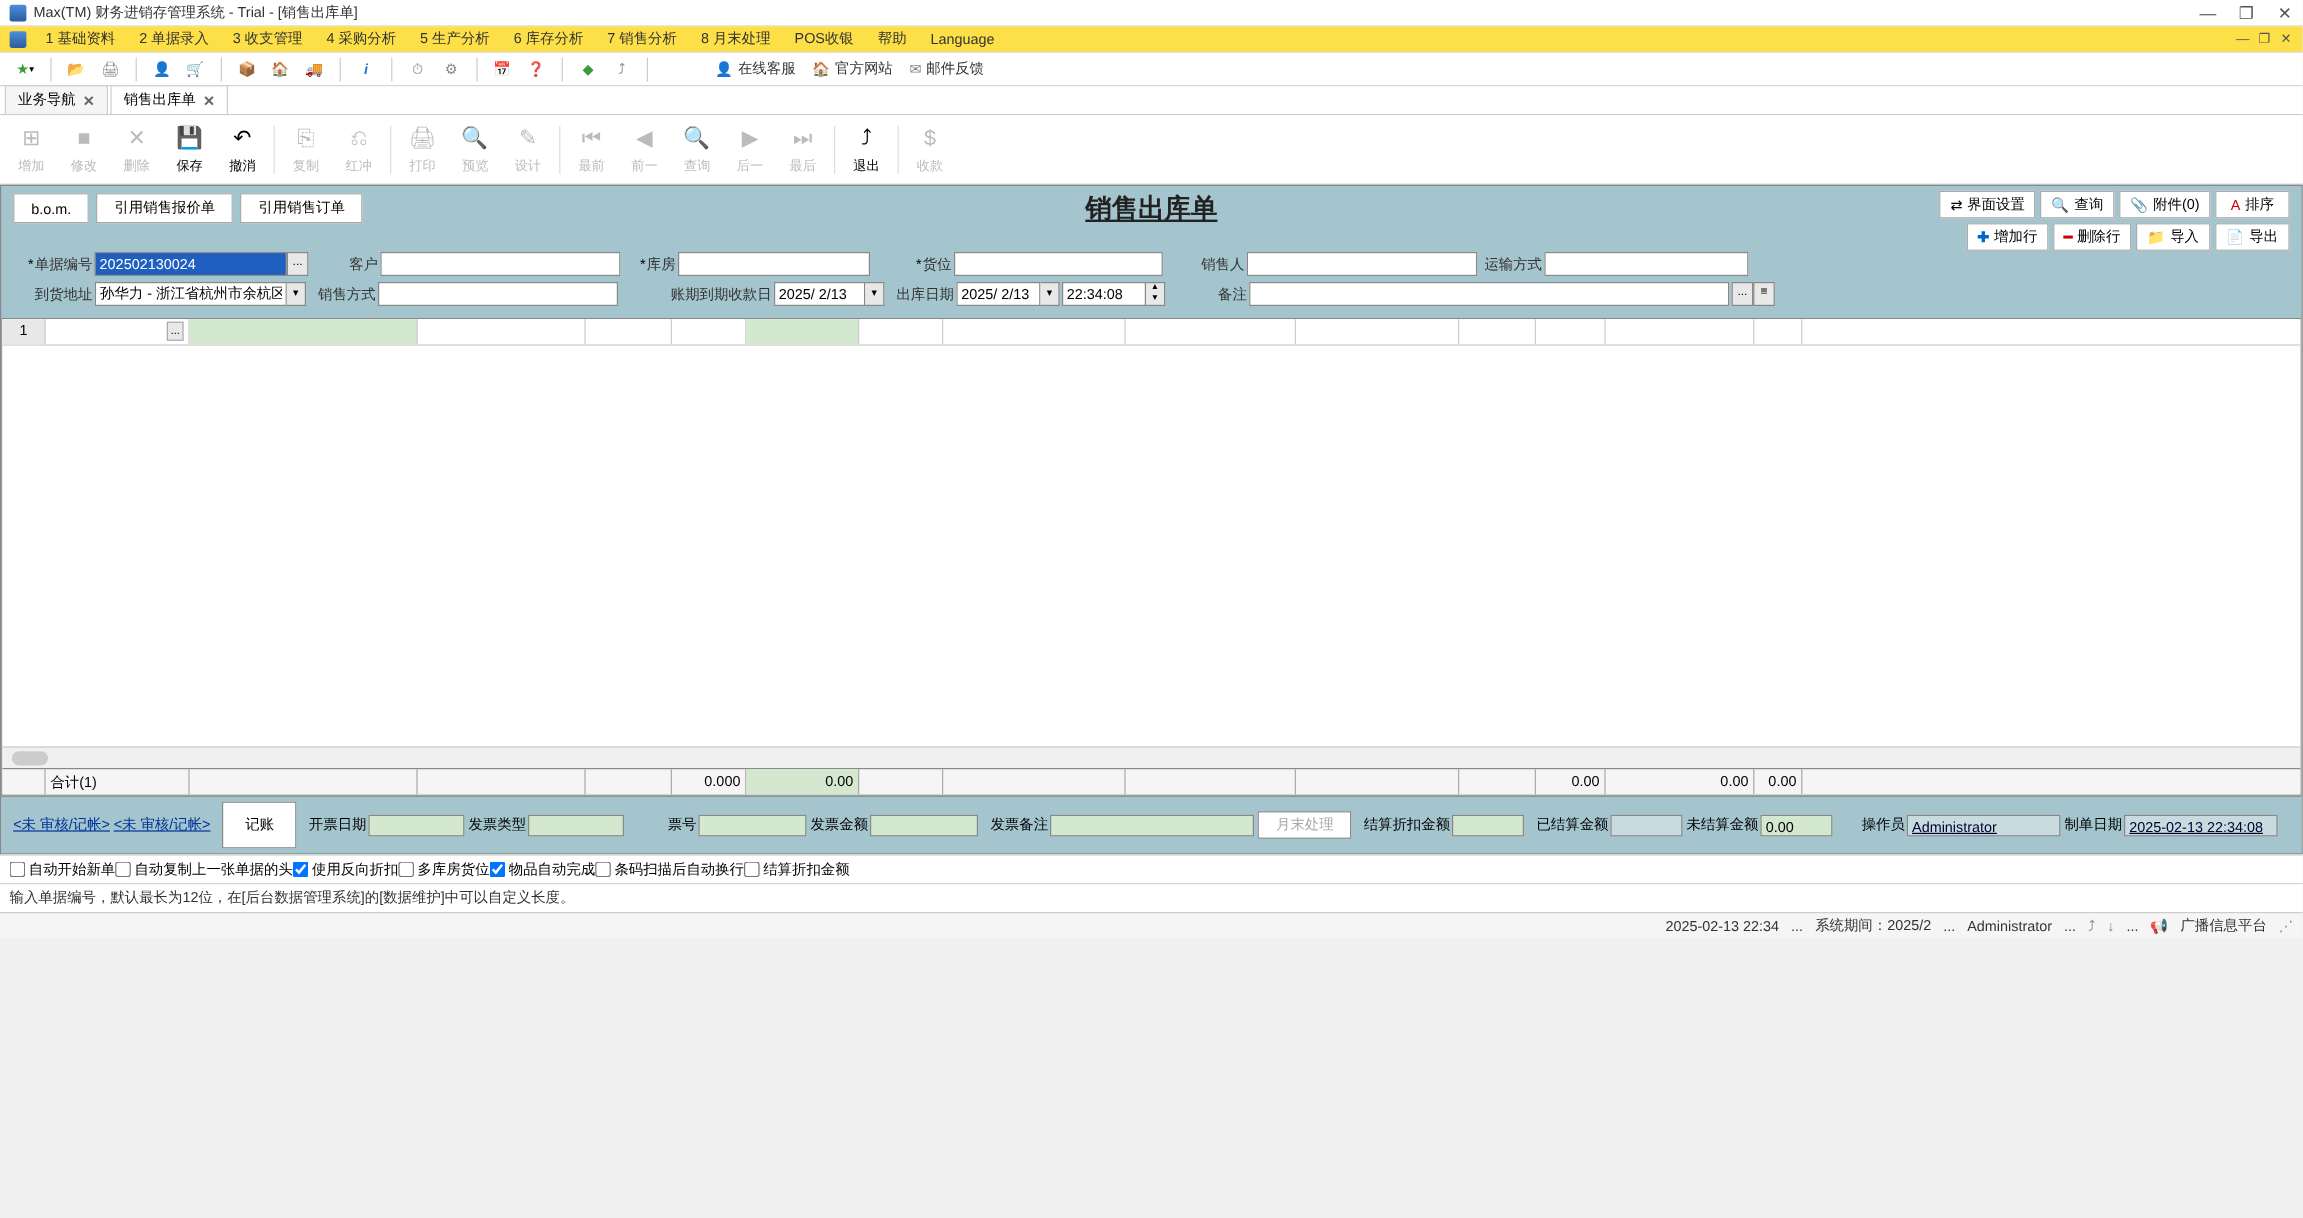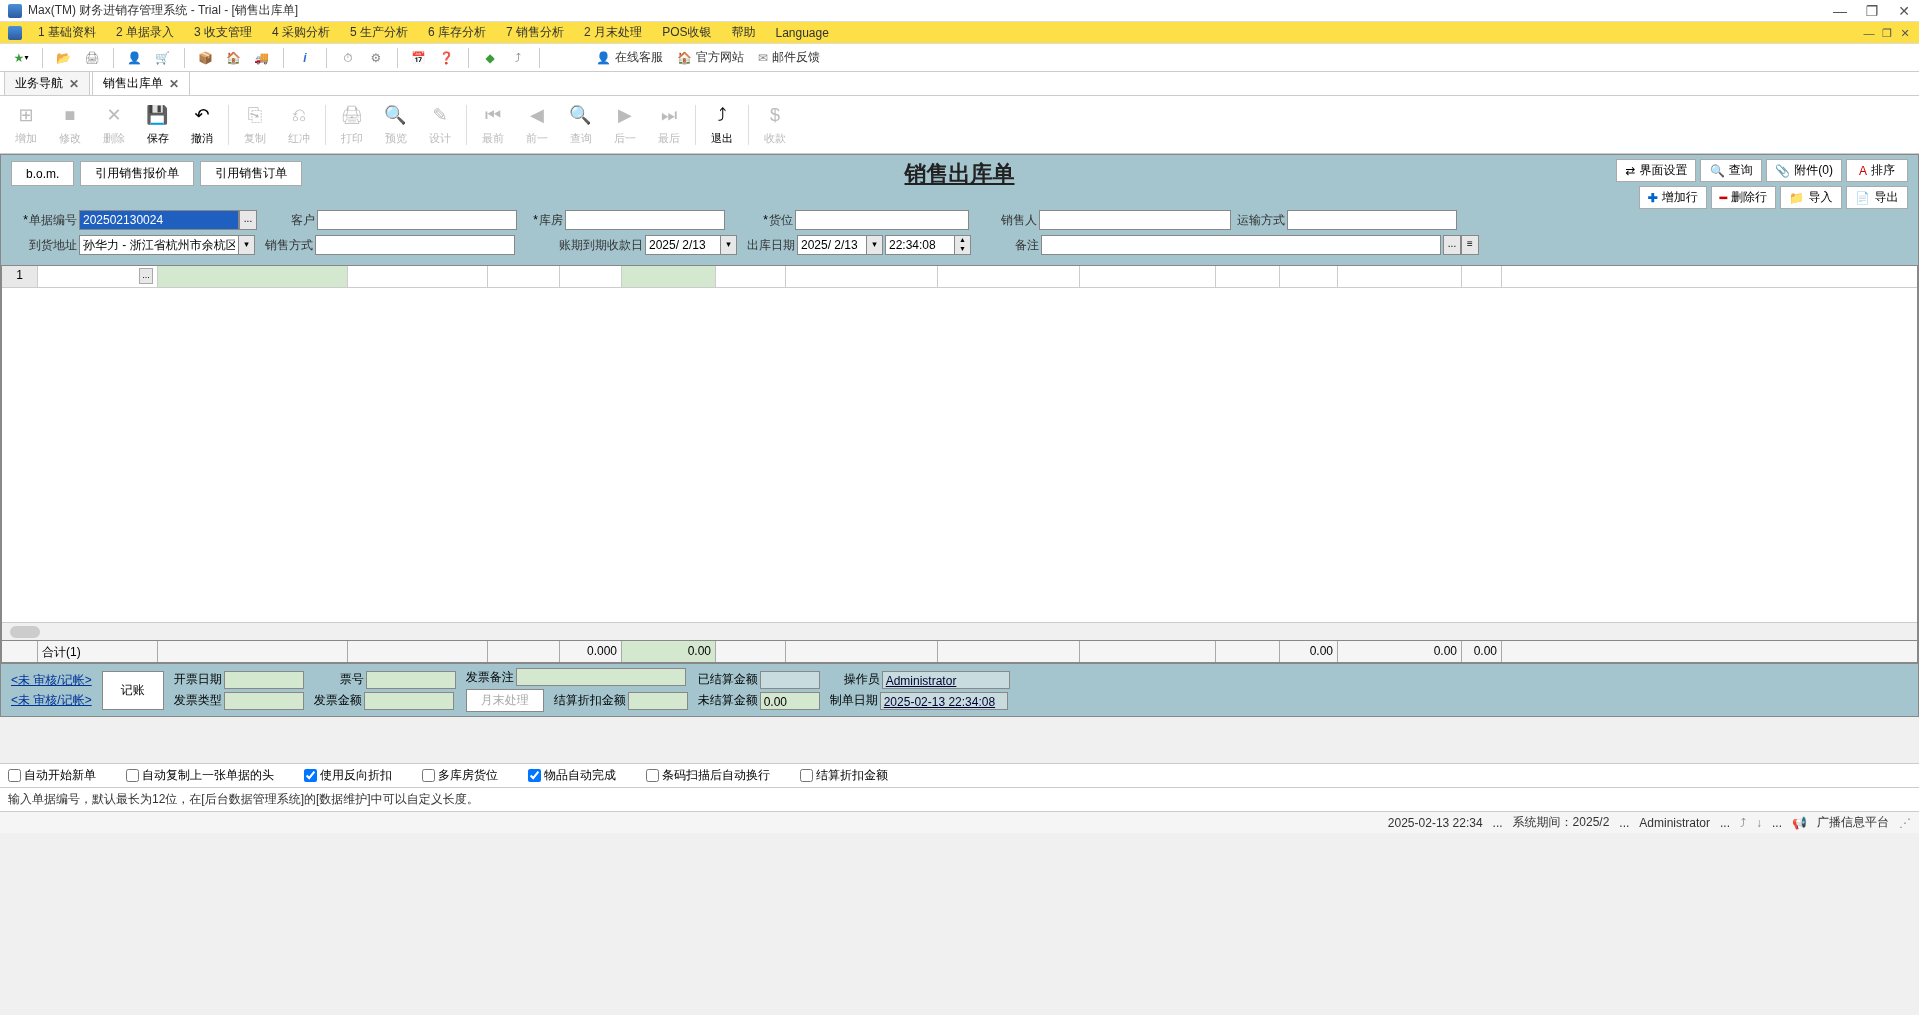--- a/index.html
+++ b/index.html
@@ -79,31 +79,31 @@
 .gr-cell .lookup-btn { float: right; width: 14px; height: 16px; background: #e8e8e8; border: 1px solid #aaa; cursor: pointer; text-align: center; line-height: 12px; font-size: 9px; }
 
 .grid-hscroll { height: 18px; background: #f0f0f0; border-top: 1px solid #ccc; position: relative; }
 .grid-hscroll .thumb { position: absolute; left: 8px; top: 3px; width: 30px; height: 12px; background: #ccc; border-radius: 6px; }
 
 .grid-footer { display: flex; background: #f5f5f5; border-top: 1px solid #888; height: 22px; }
 .grid-footer .gf-cell { border-right: 1px solid #aaa; padding: 3px 4px; font-size: 12px; text-align: right; }
 
 
 .bottom-form { background: #a4c5ce; padding: 4px 10px; display: flex; align-items: center; gap: 10px; border-top: 1px solid #888; }
-.bf-col { display: flex; flex-direction: column; gap: 3px; }
+.bf-col { display: flex; flex-direction: row; gap: 3px; }
 .bf-link { color: #003399; text-decoration: underline; cursor: pointer; font-size: 12px; }
 .bf-btn { background: #fff; border: 1px solid #888; padding: 10px 18px; cursor: pointer; font-size: 12px; }
 .bf-field { display: flex; align-items: center; }
 .bf-field label { font-size: 12px; margin-right: 2px; }
 .bf-field input, .bf-field .ro { background: #d4e8d0; border: 1px solid #888; height: 18px; padding: 0 3px; font-size: 12px; }
 .bf-field .ro { background: #c8dce0; display: inline-block; line-height: 18px; }
 .bf-field .ro.link { text-decoration: underline; color: #003; cursor: pointer; }
 
 
-.checks-row { background: #fff; padding: 3px 8px; display: flex; align-items: flex-start; gap: 30px; border-top: 1px solid #ccc; border-bottom: 1px solid #ccc; margin-top: 46px; }
+.checks-row { background: #fff; padding: 3px 8px; display: flex; align-items: flex-start; gap: 0; border-top: 1px solid #ccc; border-bottom: 1px solid #ccc; }
 .checks-row label { display: flex; align-items: center; gap: 3px; cursor: pointer; font-size: 12px; }
 
 
 .hint-bar { background: #fff; padding: 3px 8px; font-size: 12px; color: #333; }
 
 
 .statusbar { height: 22px; background: #f5f5f5; border-top: 1px solid #ccc; display: flex; align-items: center; padding: 0 8px; gap: 10px; font-size: 12px; color: #333; }
 .statusbar .sb-fill { flex: 1; }
 
 
@@ -130,21 +130,21 @@
 
 <div class="menubar">
   <span class="app-icon2"></span>
   <span class="menu-item">1 基础资料</span>
   <span class="menu-item">2 单据录入</span>
   <span class="menu-item">3 收支管理</span>
   <span class="menu-item">4 采购分析</span>
   <span class="menu-item">5 生产分析</span>
   <span class="menu-item">6 库存分析</span>
   <span class="menu-item">7 销售分析</span>
-  <span class="menu-item">2 月末处理</span>
+  <span class="menu-item">8 月末处理</span>
   <span class="menu-item">POS收银</span>
   <span class="menu-item">帮助</span>
   <span class="menu-item">Language</span>
   <div class="mdi-btns">
     <span class="mdi-btn">—</span>
     <span class="mdi-btn">❐</span>
     <span class="mdi-btn">✕</span>
   </div>
 </div>
 

